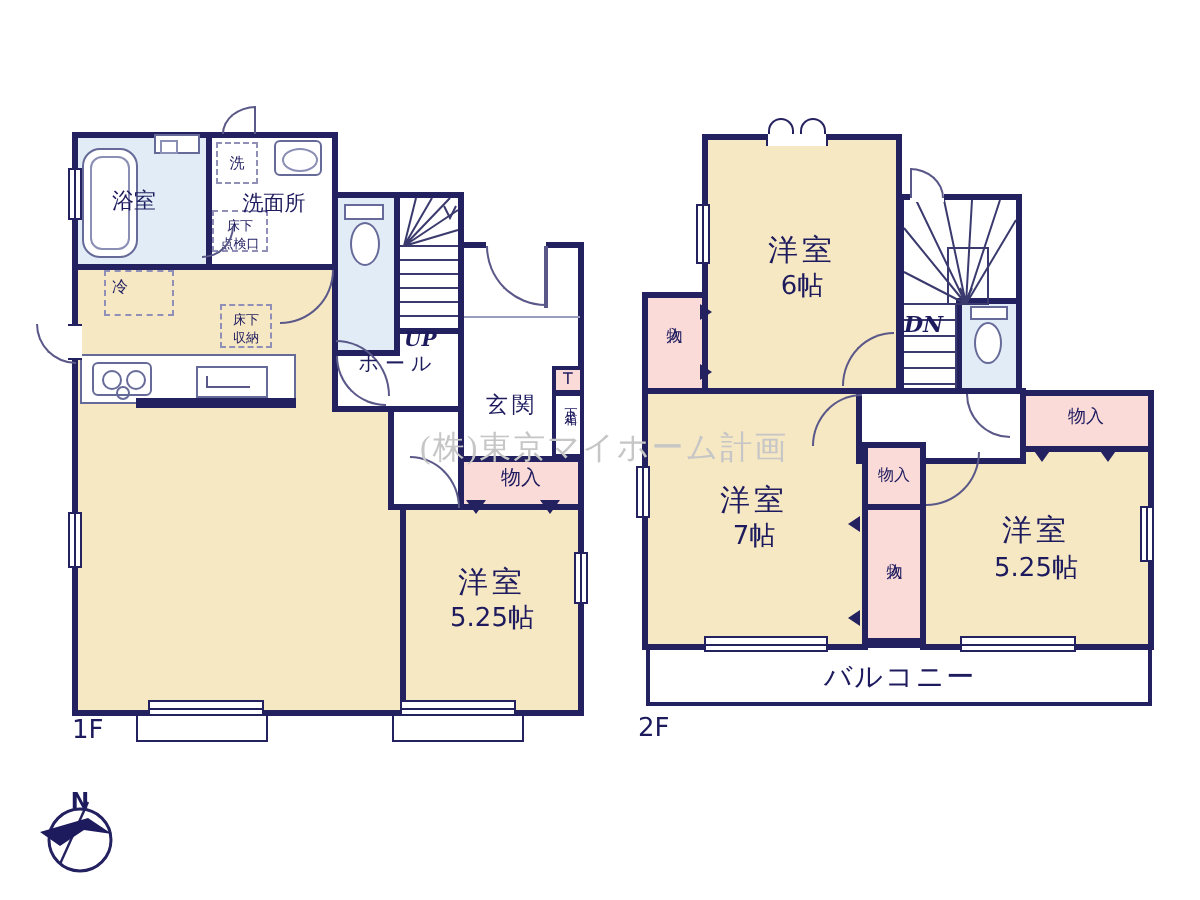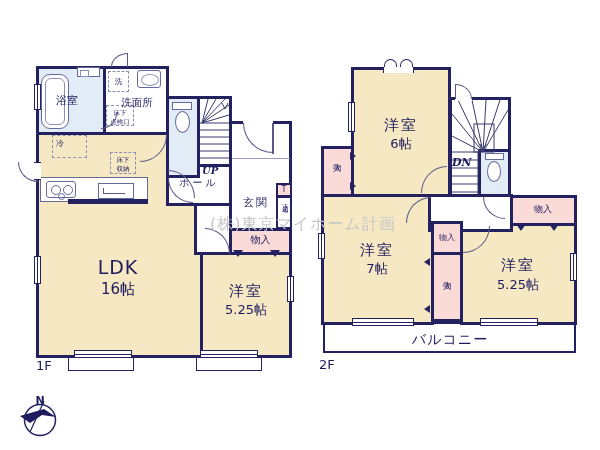--- a/index.html
+++ b/index.html
@@ -20,21 +20,21 @@
   .arc{position:absolute;box-sizing:border-box;border:0 solid #5a5888;}
   .arc.tl{border-top-width:1px;border-left-width:1px;border-radius:100% 0 0 0;}
   .arc.tr{border-top-width:1px;border-right-width:1px;border-radius:0 100% 0 0;}
   .arc.br{border-right-width:1px;border-bottom-width:1px;border-radius:0 0 100% 0;}
   .arc.bl{border-left-width:1px;border-bottom-width:1px;border-radius:0 0 0 100%;}
   .line{position:absolute;background:#5a5888;}
   .wallline{position:absolute;background:#23215f;}
   .tri-down{position:absolute;width:0;height:0;border-left:5px solid transparent;border-right:5px solid transparent;border-top:7px solid #23215f;}
   .tri-right{position:absolute;width:0;height:0;border-top:4px solid transparent;border-bottom:4px solid transparent;border-left:6px solid #23215f;}
   .updn{font-family:"DejaVu Serif",serif;font-style:italic;font-weight:bold;}
-  .watermark{position:absolute;color:#c6c6c6;font-size:16px;letter-spacing:1px;z-index:60;pointer-events:none;}
+  .watermark{position:absolute;color:#c6c6c6;font-size:16px;letter-spacing:1px;z-index:60;pointer-events:none;font-family:Liberation Serif, serif;}
   svg{position:absolute;overflow:visible;}
 </style>
 </head>
 <body>
 
 <div class="canvas">
 
   <div class="room fill-cream" style="left:36px;top:132px;width:167px;height:226px;"></div>
   <div class="room fill-cream" style="left:200px;top:249px;width:92px;height:109px;"></div>
   <div class="room fill-white" style="left:166px;top:164px;width:66px;height:42px;"></div>
@@ -120,22 +120,20 @@
   <div class="win" style="left:196px;top:357px;width:66px;height:14px;"></div>
 
   <div class="tri-down" style="left:233px;top:250px;"></div>
   <div class="tri-down" style="left:270px;top:250px;"></div>
 
   <div class="label" style="left:47px;top:95px;width:40px;font-size:11px;">浴室</div>
   <div class="label" style="left:110px;top:96px;width:54px;font-size:10.5px;">洗面所</div>
   <div class="label" style="left:172px;top:177px;width:54px;font-size:10px;letter-spacing:3px;">ホール</div>
   <div class="label" style="left:234px;top:197px;width:44px;font-size:11px;letter-spacing:2px;">玄関</div>
   <div class="label" style="left:232px;top:234px;width:57px;font-size:10px;">物入</div>
-  <div class="label" style="left:78px;top:257px;width:80px;font-size:19px;letter-spacing:1px;">LDK</div>
-  <div class="label" style="left:78px;top:281px;width:80px;font-size:15px;">16帖</div>
   <div class="label" style="left:206px;top:283px;width:80px;font-size:15px;letter-spacing:2px;">洋室</div>
   <div class="label" style="left:206px;top:303px;width:80px;font-size:13px;">5.25帖</div>
   <div class="label" style="left:36px;top:359px;font-size:13px;">1F</div>
 
   <div class="room fill-white" style="left:323px;top:322px;width:253px;height:31px;border-width:2px;"></div>
   <div class="room fill-cream" style="left:321px;top:194px;width:113px;height:131px;"></div>
   <div class="room fill-cream" style="left:460px;top:223px;width:117px;height:102px;"></div>
   <div class="room fill-white" style="left:428px;top:194px;width:85px;height:38px;"></div>
   <div class="room fill-cream" style="left:351px;top:67px;width:100px;height:130px;"></div>
   <div class="room fill-white" style="left:449px;top:97px;width:62px;height:100px;"></div>

